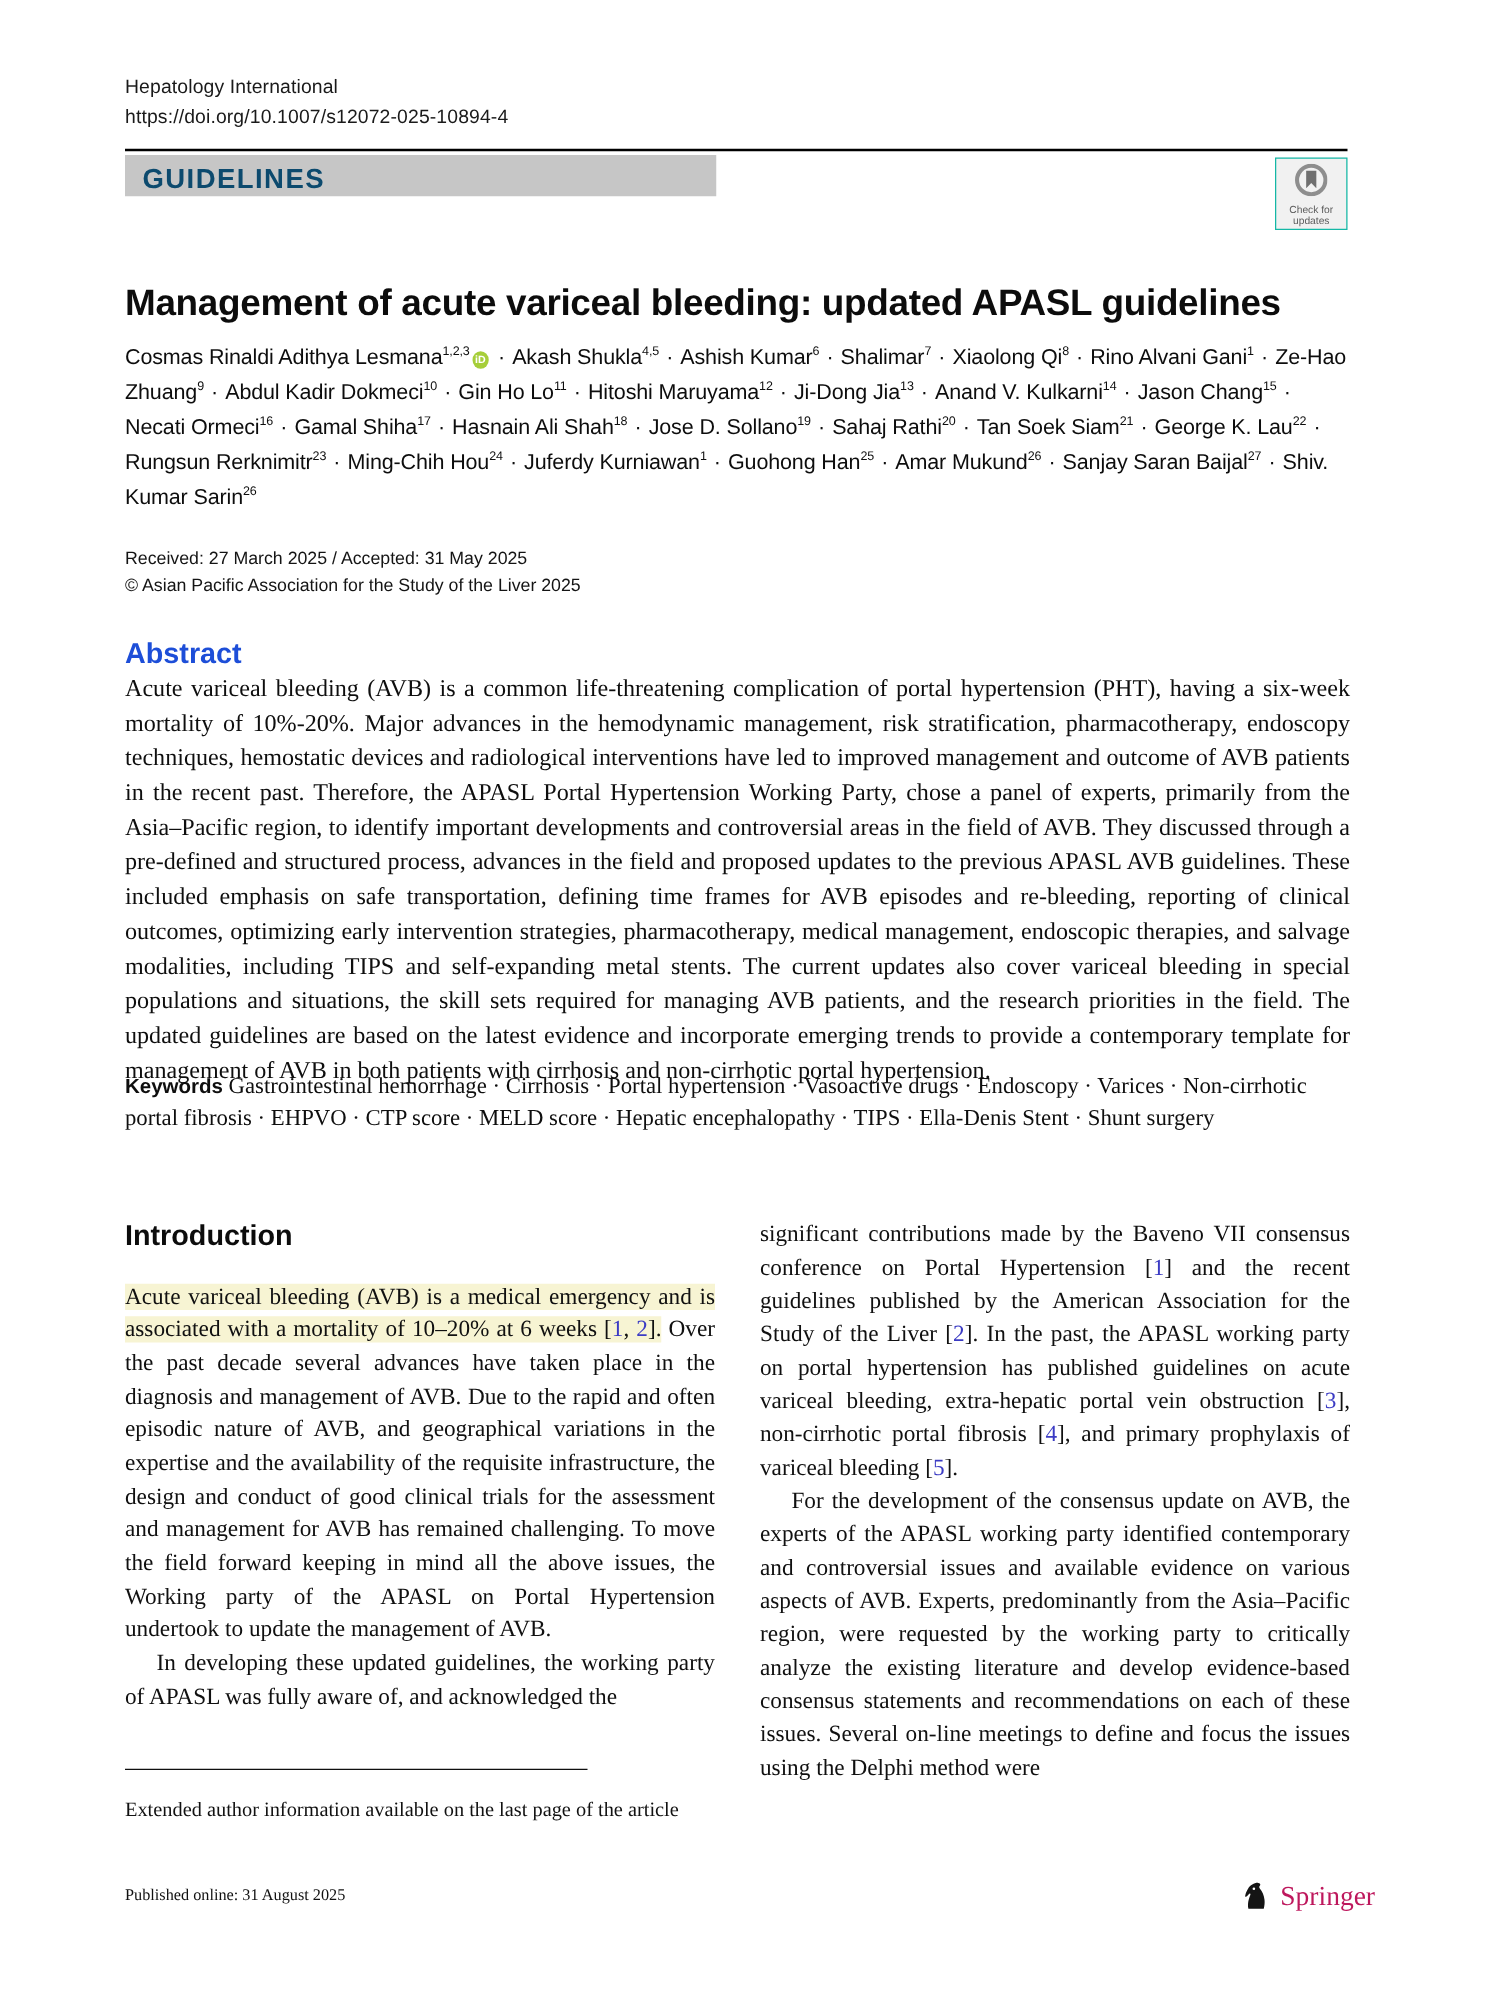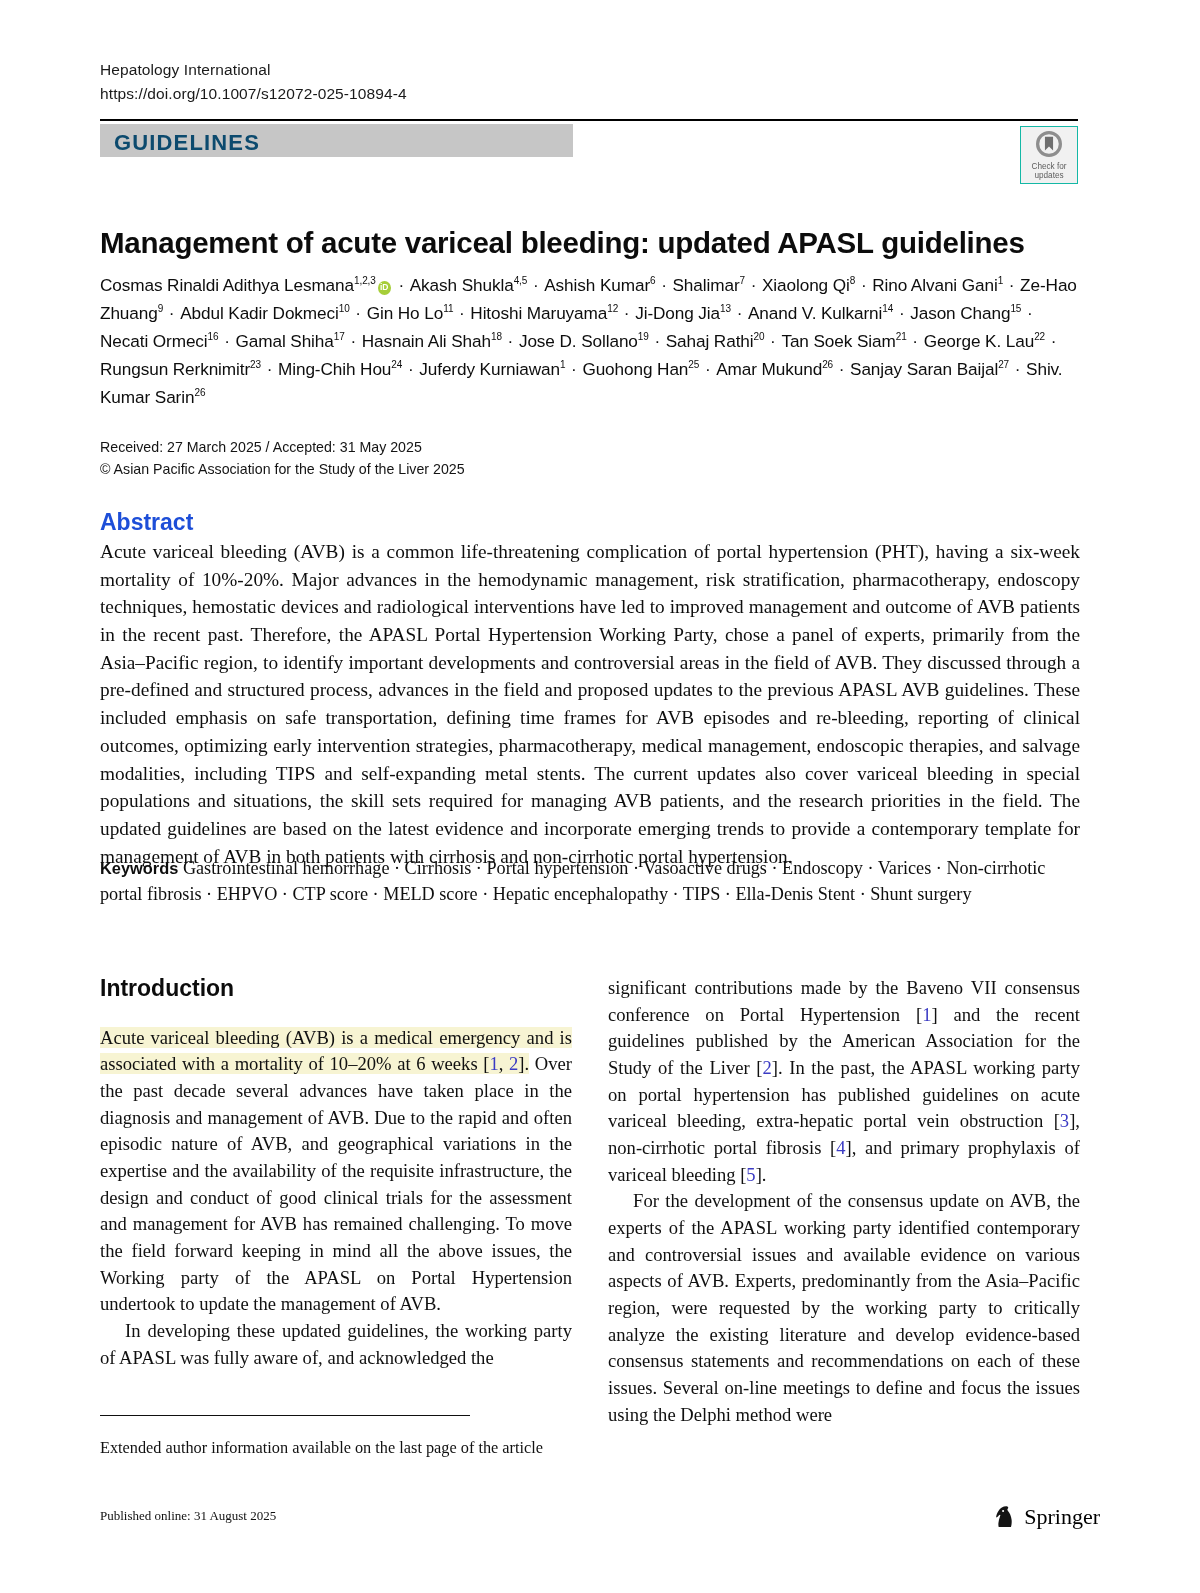--- a/index.html
+++ b/index.html
@@ -243,21 +243,21 @@
   }
   .springer {
     position: absolute;
     right: 100px;
     top: 1504px;
     display: flex;
     align-items: center;
     gap: 8px;
     font-family: "Liberation Serif", serif;
     font-size: 22px;
-    color: #000000;
+    color: #be185d;
   }
   .springer .knight { display: block; }
 </style>
 </head>
 <body>
 
 <div class="page">
 
   <div class="journal-head">
     <span class="jname">Hepatology International</span>

